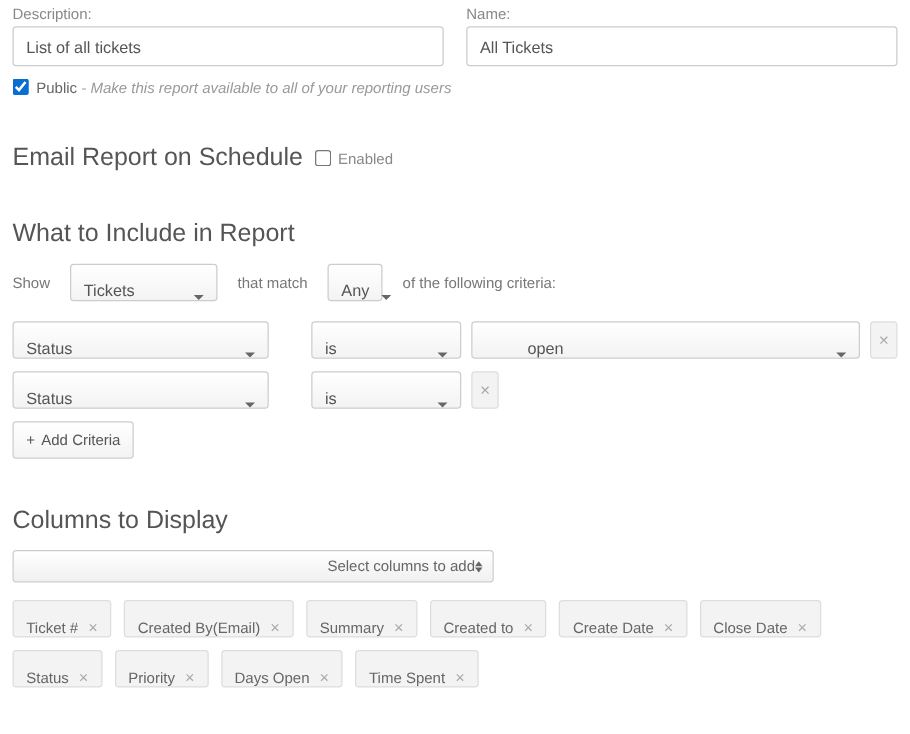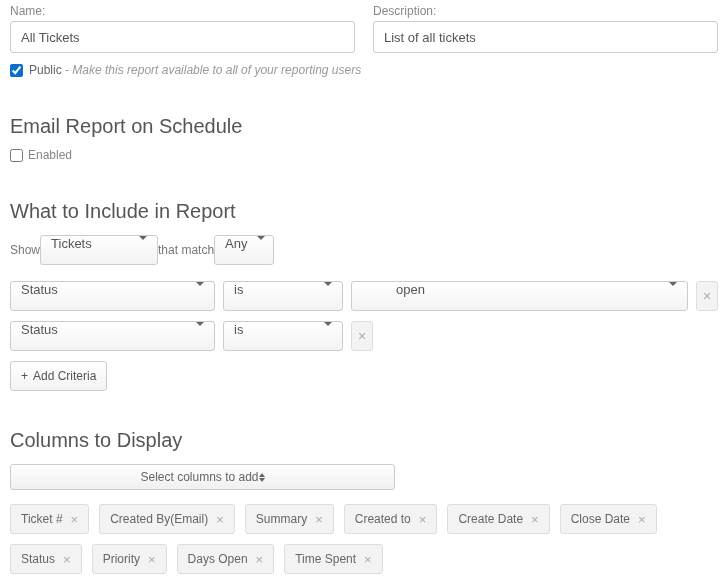--- a/index.html
+++ b/index.html
@@ -29,75 +29,75 @@
   color: #555;
   background: #fff;
 }
 .checkbox-row {
   display: flex;
   gap: 18px;
   margin-top: 10px;
   font-size: 12px;
   color: #777;
 }
-.checkbox-row .col { display: flex; align-items: center; gap: 6px; }
+.checkbox-row .col { display: flex; align-items: flex-start; gap: 6px; }
 .checkbox-row label { color: #777; }
 .checkbox-row .strong { color: #666; font-weight: 500; }
 .checkbox-row .ital { font-style: italic; color: #999; }
 input[type="checkbox"] { accent-color: #0a6ed1; width: 13px; height: 13px; }
 
 h2 {
   font-size: 20px;
   font-weight: 300;
   color: #555;
   margin-top: 38px;
   margin-bottom: 12px;
   display: flex;
+  align-items: center;
   gap: 10px;
-  flex-direction: column;
 }
 h2 .enable-box { font-size: 12px; color: #888; display: inline-flex; align-items: center; gap: 5px; font-weight: 400; }
 
 .criteria-line {
   display: flex;
   align-items: center;
-  gap: 0;
+  gap: 16px;
   font-size: 12px;
   color: #777;
   margin-bottom: 16px;
 }
 .select-btn {
   height: 30px;
   border: 1px solid #ccc;
   border-radius: 3px;
   background: linear-gradient(#fff, #f3f3f3);
   padding: 0 10px;
   font-size: 13px;
   color: #555;
   display: inline-flex;
-  align-items: flex-start;
+  align-items: flex-end;
   justify-content: space-between;
   gap: 10px;
   cursor: pointer;
 }
 .select-btn .caret {
   width: 0; height: 0;
   border-left: 4px solid transparent;
   border-right: 4px solid transparent;
   border-top: 4px solid #666;
 }
 .criteria-row {
   display: flex;
   gap: 8px;
   margin-bottom: 10px;
   align-items: center;
 }
 .criteria-row .select-btn { flex-shrink: 0; }
 .fld-field { width: 205px; }
-.fld-op { width: 120px; }
+.fld-op { width: 120px; margin-left: 26px; }
 .fld-val { flex: 1; padding-left: 44px; }
 .remove-x {
   width: 22px; height: 30px;
   border: 1px solid #ddd;
   border-radius: 3px;
   background: #f3f3f3;
   color: #aaa;
   display: inline-flex;
   align-items: center;
   justify-content: center;
@@ -121,21 +121,21 @@
   width: 385px;
   height: 26px;
   border: 1px solid #ccc;
   border-radius: 3px;
   background: linear-gradient(#fff, #f0f0f0);
   padding: 0 8px;
   font-size: 12px;
   color: #666;
   display: flex;
   align-items: center;
-  justify-content: center;
+  justify-content: flex-end;
   cursor: pointer;
   margin-bottom: 14px;
 }
 .columns-select .dbl-caret { display: flex; flex-direction: column; gap: 1px; }
 .columns-select .dbl-caret::before {
   content: "";
   width: 0; height: 0;
   border-left: 3px solid transparent;
   border-right: 3px solid transparent;
   border-bottom: 4px solid #666;
@@ -150,43 +150,43 @@
 .tags { display: flex; flex-wrap: wrap; gap: 10px; }
 .tag {
   height: 30px;
   border: 1px solid #ddd;
   border-radius: 3px;
   background: #f3f3f3;
   padding: 0 10px;
   font-size: 12px;
   color: #666;
   display: inline-flex;
-  align-items: center;
+  align-items: flex-end;
   gap: 8px;
   cursor: move;
 }
 .tag .x {
   color: #aaa;
   font-size: 13px;
   cursor: pointer;
 }
 </style>
 </head>
 <body>
 
 
 
 <div class="row">
   <div class="col">
+    <label class="form-label">Description:</label>
+    <input type="text" class="text-input" value="List of all tickets" style="">
+  </div>
+  <div class="col">
     <label class="form-label">Name:</label>
     <input type="text" class="text-input" value="All Tickets" style="">
-  </div>
-  <div class="col">
-    <label class="form-label">Description:</label>
-    <input type="text" class="text-input" value="List of all tickets" style="">
   </div>
 </div>
 
 <div class="checkbox-row">
   <div class="col">
     <input type="checkbox" checked="" style="">
     <label><span class="strong">Public</span><span class="ital"> - Make this report available to all of your reporting users</span></label>
   </div>
 </div>
 
@@ -200,24 +200,25 @@
 
 <h2>What to Include in Report</h2>
 
 <div class="criteria-line">
   <span>Show</span>
   <div class="select-btn" style="width:118px">
     <span>Tickets</span>
       <span class="caret"></span>
   </div>
   <span>that match</span>
-  <div class="select-btn" style="width:60px">
+  <div class="select-btn" style="width:44px">
     <span>Any</span>
       <span class="caret"></span>
   </div>
+  <span>of the following criteria:</span>
 </div>
 
 <div id="criteria-container">
     <div class="criteria-row">
       <div class="select-btn fld-field">
         <span>Status</span>
         <span class="caret"></span>
       </div>
       <div class="select-btn fld-op">
         <span>is</span>

